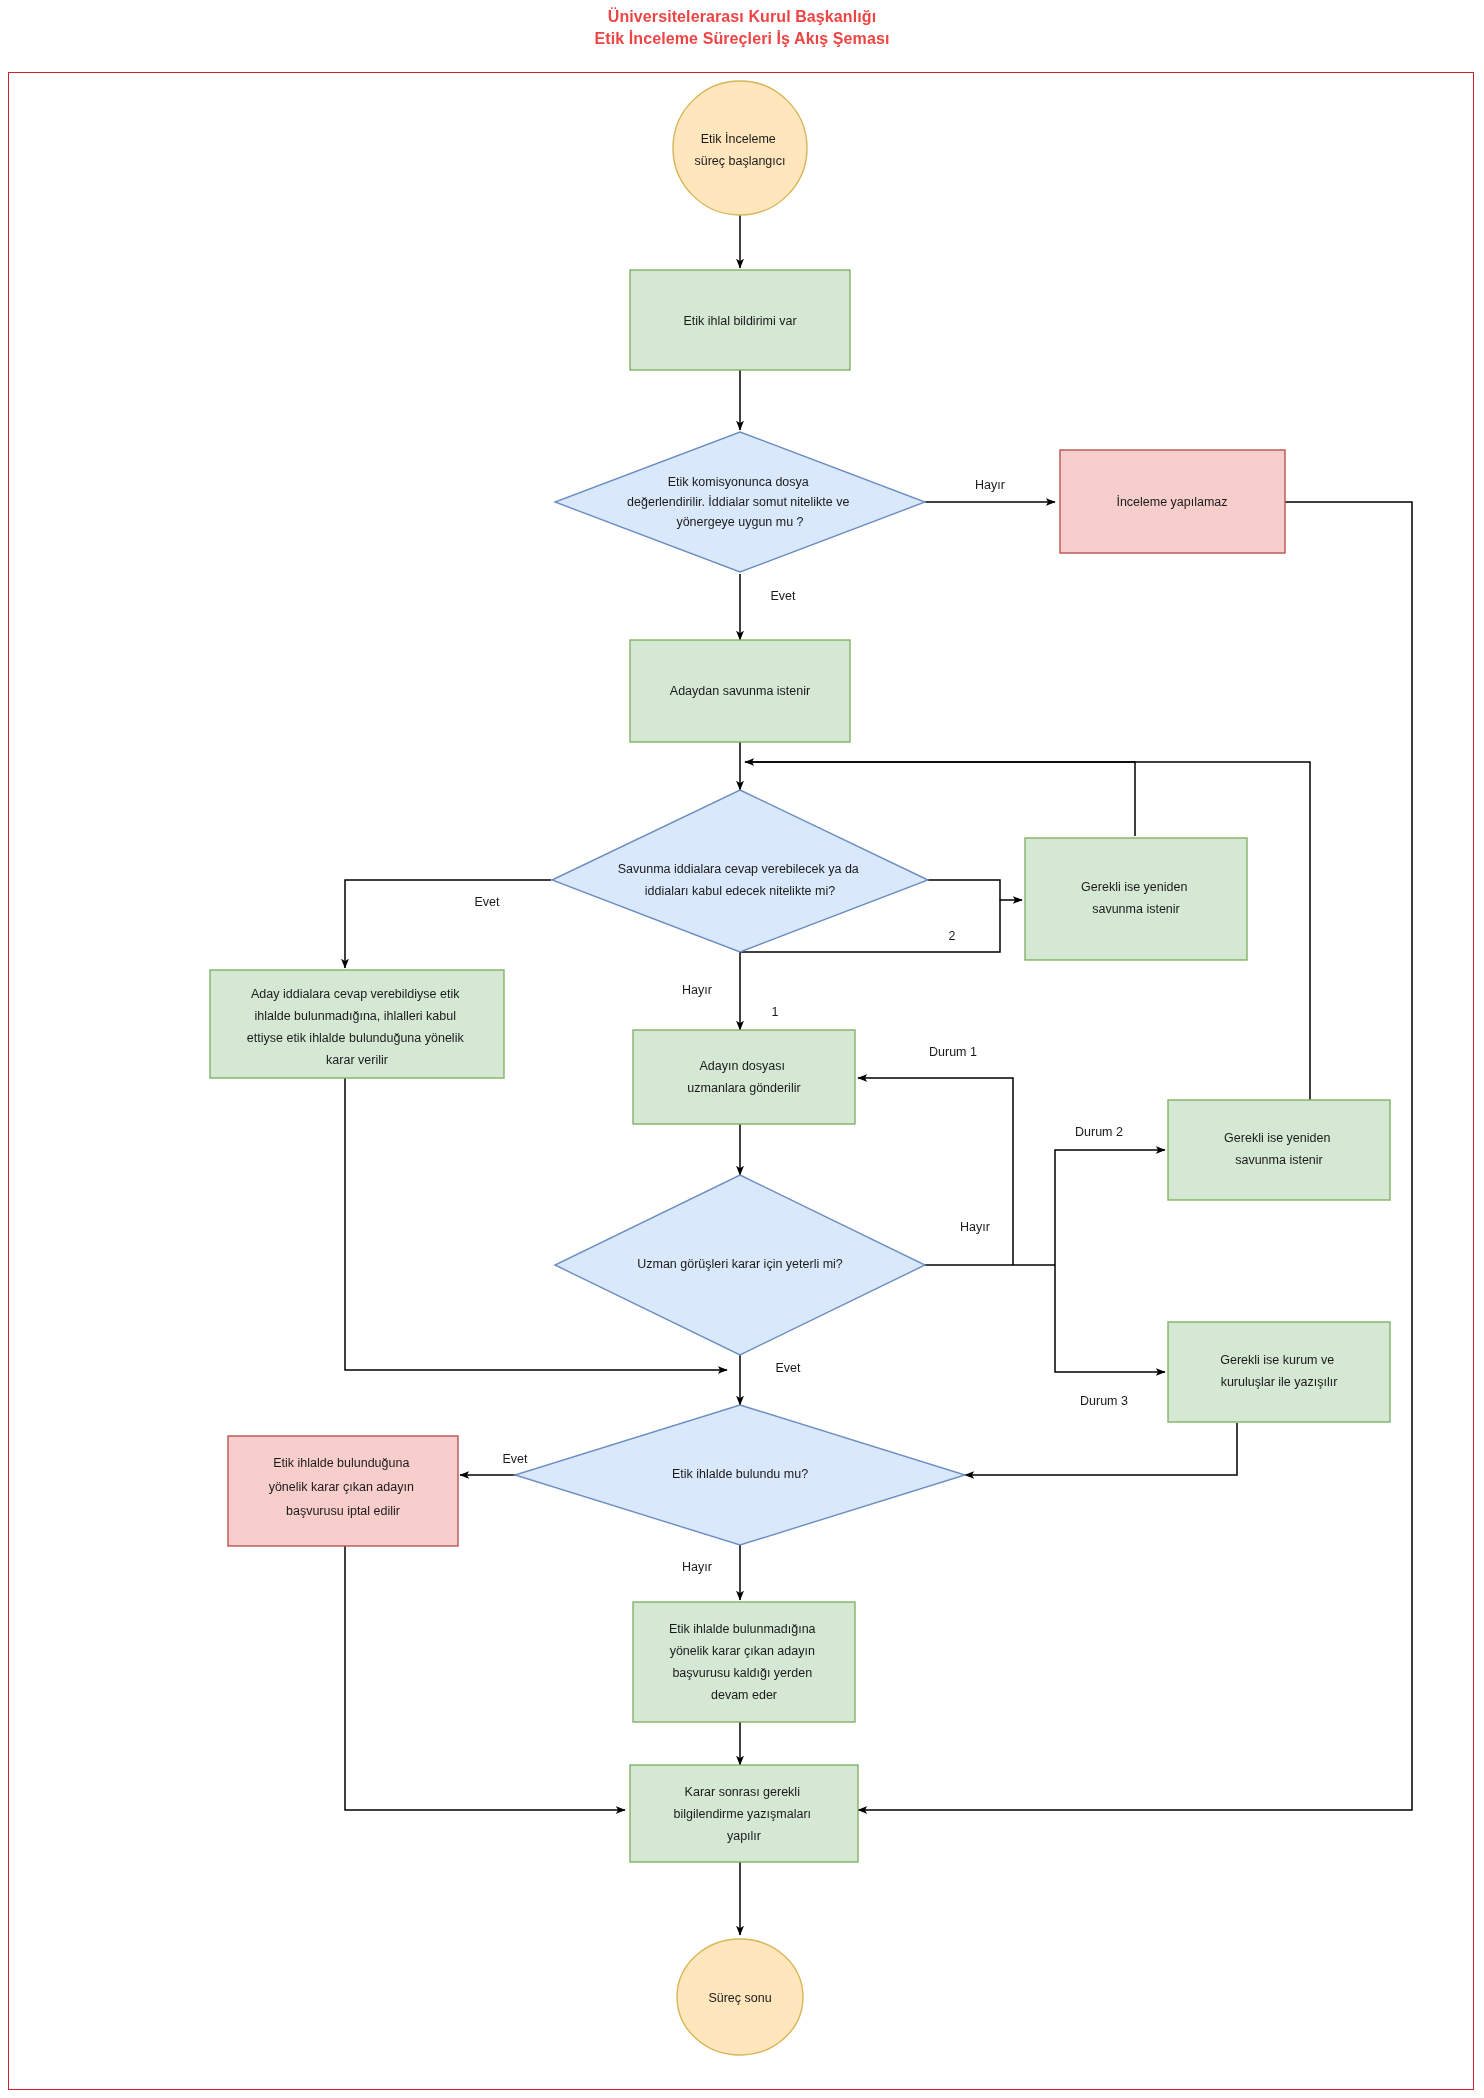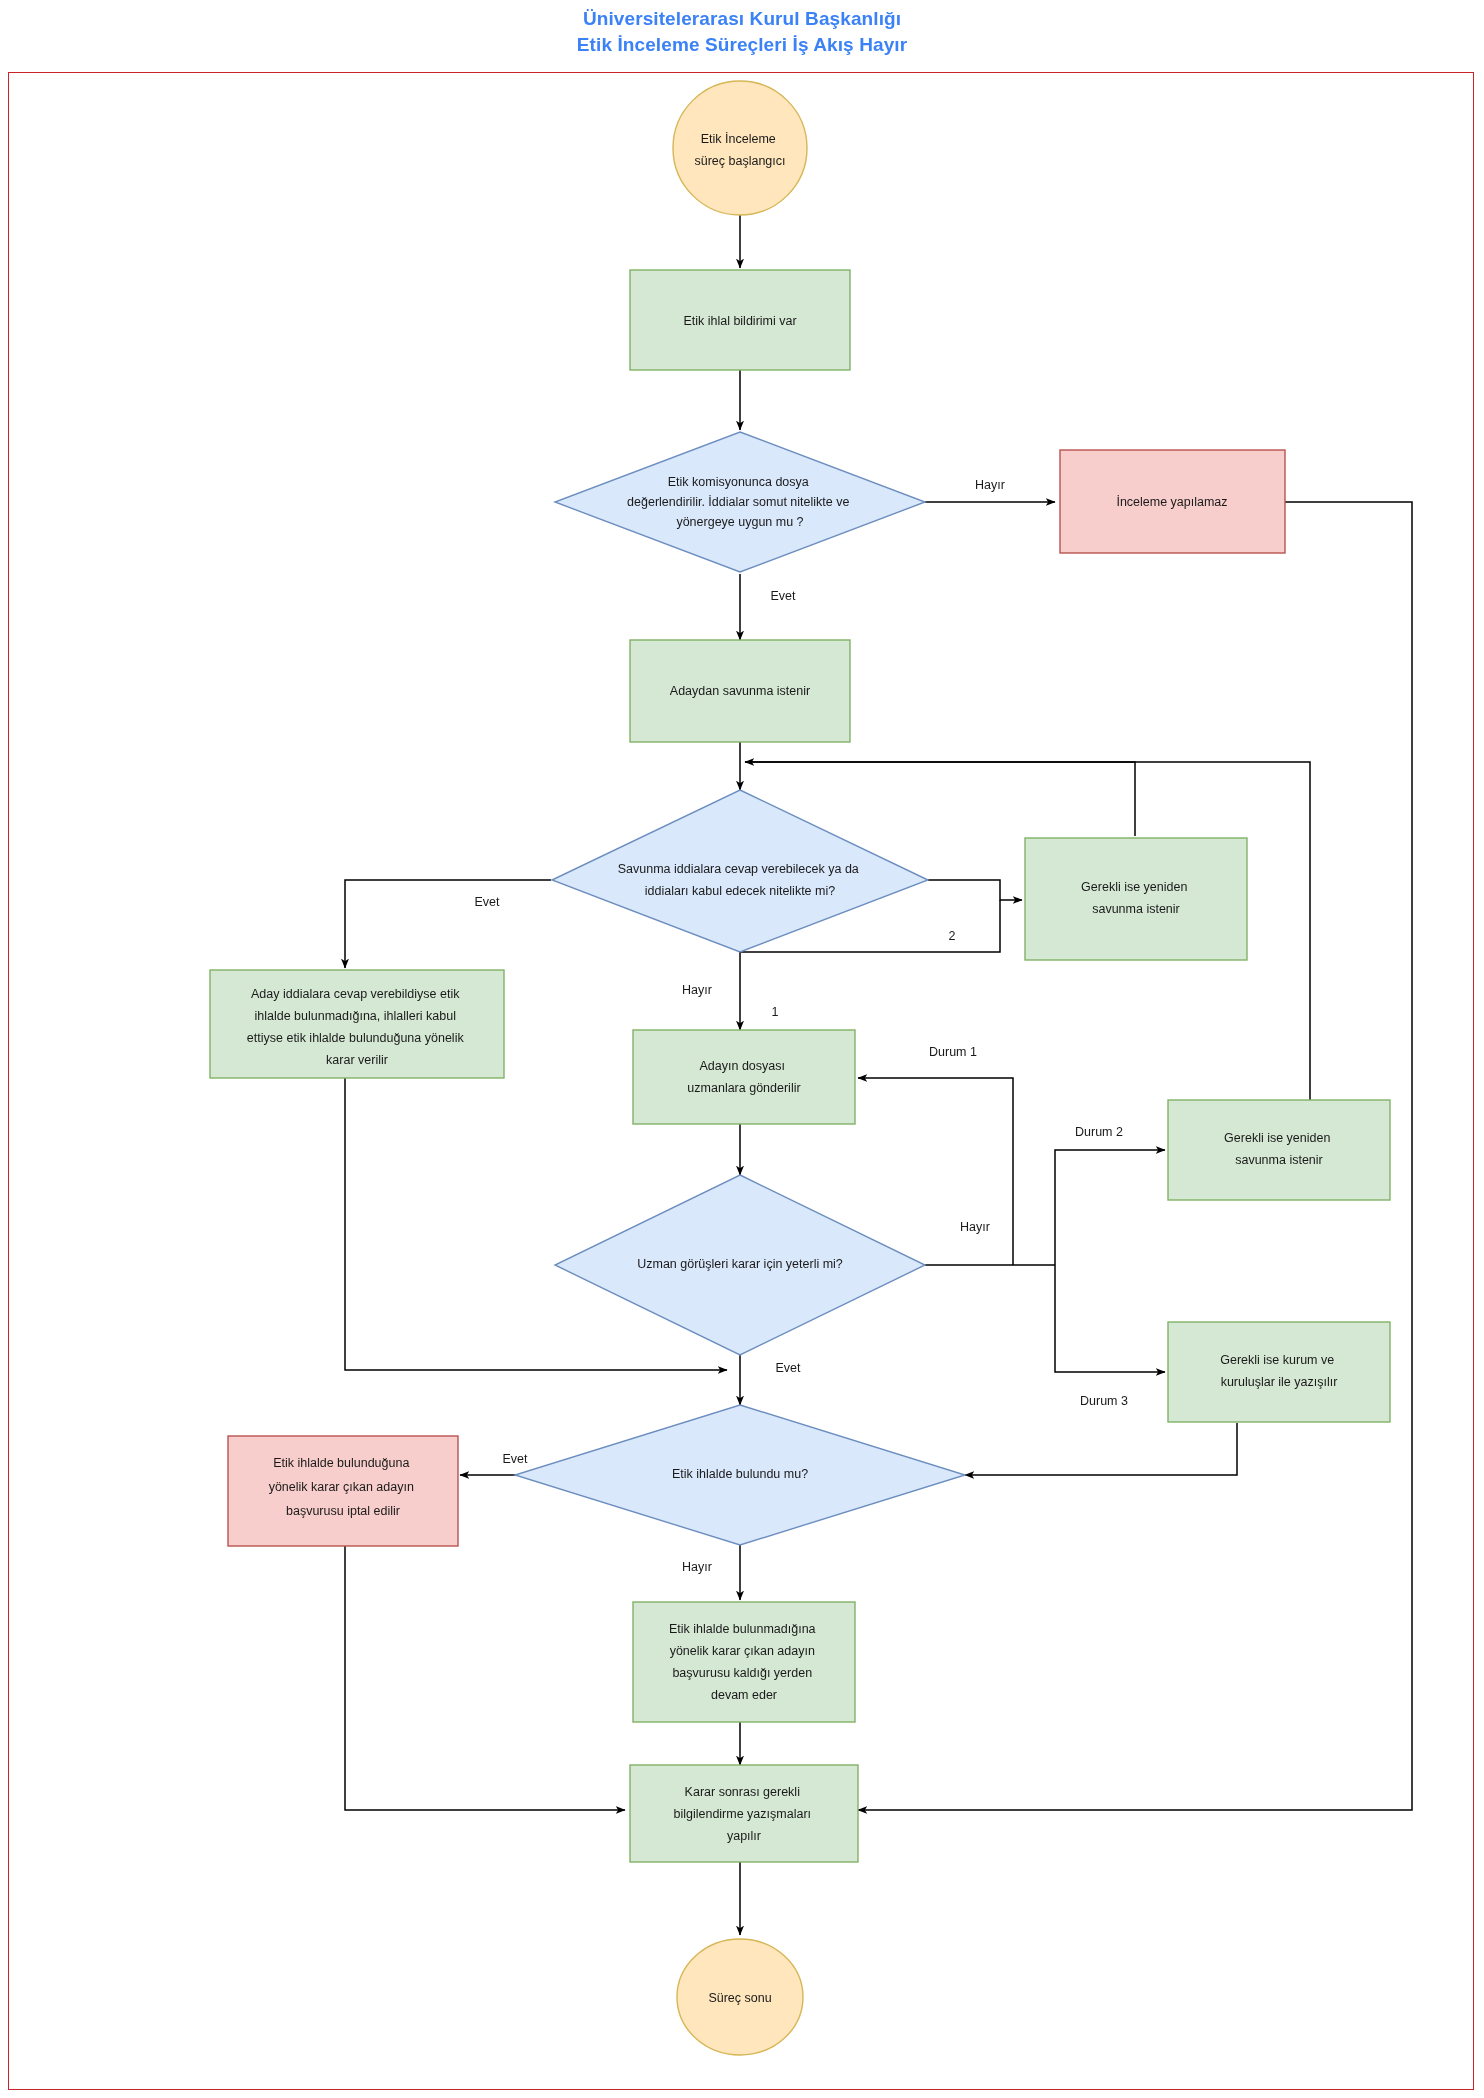--- a/index.html
+++ b/index.html
@@ -13,23 +13,23 @@
     font-family: "Liberation Sans", sans-serif;
     position: relative;
     overflow: hidden;
   }
   #page-title {
     position: absolute;
     left: 0;
     top: 6px;
     width: 1484px;
     text-align: center;
-    font-size: 19px;
+    font-size: 16px;
     font-weight: bold;
-    color: #3b82f6;
+    color: #ef4444;
     line-height: 1.35;
     letter-spacing: 0.1px;
   }
   #title-line1, #title-line2 { display: block; }
   #canvas-frame {
     position: absolute;
     left: 8px;
     top: 72px;
     width: 1466px;
     height: 2018px;
@@ -82,21 +82,21 @@
     fill: none;
     stroke: #000000;
     stroke-width: 1.5;
   }
 </style>
 </head>
 <body>
 
 <div id="page-title">
   <span id="title-line1">Üniversitelerarası Kurul Başkanlığı</span>
-  <span id="title-line2">Etik İnceleme Süreçleri İş Akış Hayır</span>
+  <span id="title-line2">Etik İnceleme Süreçleri İş Akış Şeması</span>
 </div>
 
 <div id="canvas-frame"></div>
 
 <svg id="flow" viewBox="0 0 1484 2098" xmlns="http://www.w3.org/2000/svg">
   <defs>
     <marker id="arrow" markerWidth="11" markerHeight="11" refX="9.4" refY="4" orient="auto" markerUnits="userSpaceOnUse">
       <path d="M0,0 L10,4 L0,8 L2.6,4 z" fill="#000000"></path>
     </marker>
   </defs>

